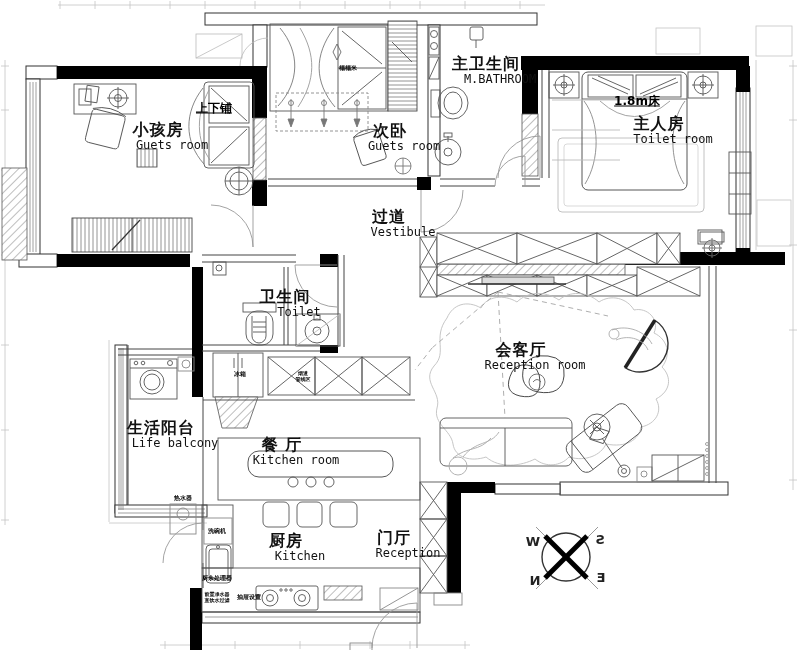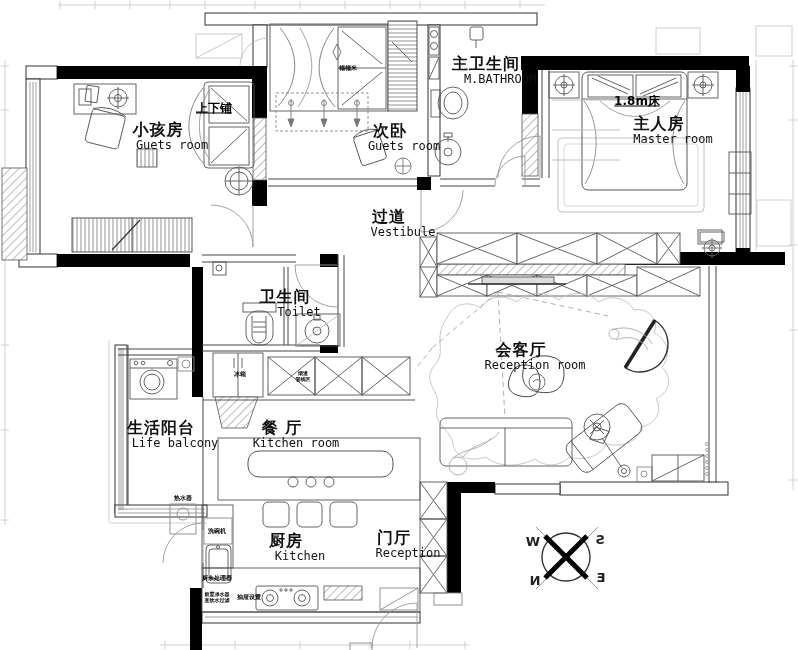--- a/index.html
+++ b/index.html
@@ -511,39 +511,39 @@
 <div class="lbl" style="left:390px;top:122px">
   <span class="zh">次卧</span>
   <span class="en">Guets room</span>
 </div>
 <div class="lbl" style="left:486px;top:55px">
   <span class="zh">主卫生间</span>
   <span class="en">M.BATHROOM</span>
 </div>
 <div class="lbl" style="left:659px;top:115px">
   <span class="zh">主人房</span>
-  <span class="en">Master room</span>
+  <span class="en">Toilet room</span>
 </div>
 <div class="lbl" style="left:389px;top:208px">
   <span class="zh">过道</span>
   <span class="en">Vestibule</span>
 </div>
 <div class="lbl" style="left:285px;top:288px">
   <span class="zh">卫生间</span>
   <span class="en">Toilet</span>
 </div>
 <div class="lbl" style="left:161px;top:419px">
   <span class="zh">生活阳台</span>
   <span class="en">Life balcony</span>
 </div>
 <div class="lbl" style="left:521px;top:341px">
   <span class="zh">会客厅</span>
   <span class="en">Reception room</span>
 </div>
-<div class="lbl" style="left:282px;top:419px">
+<div class="lbl" style="left:282px;top:436px">
   <span class="zh">餐 厅</span>
   <span class="en">Kitchen room</span>
 </div>
 <div class="lbl" style="left:286px;top:532px">
   <span class="zh">厨房</span>
   <span class="en">Kitchen</span>
 </div>
 <div class="lbl" style="left:394px;top:529px">
   <span class="zh">门厅</span>
   <span class="en">Reception</span>

